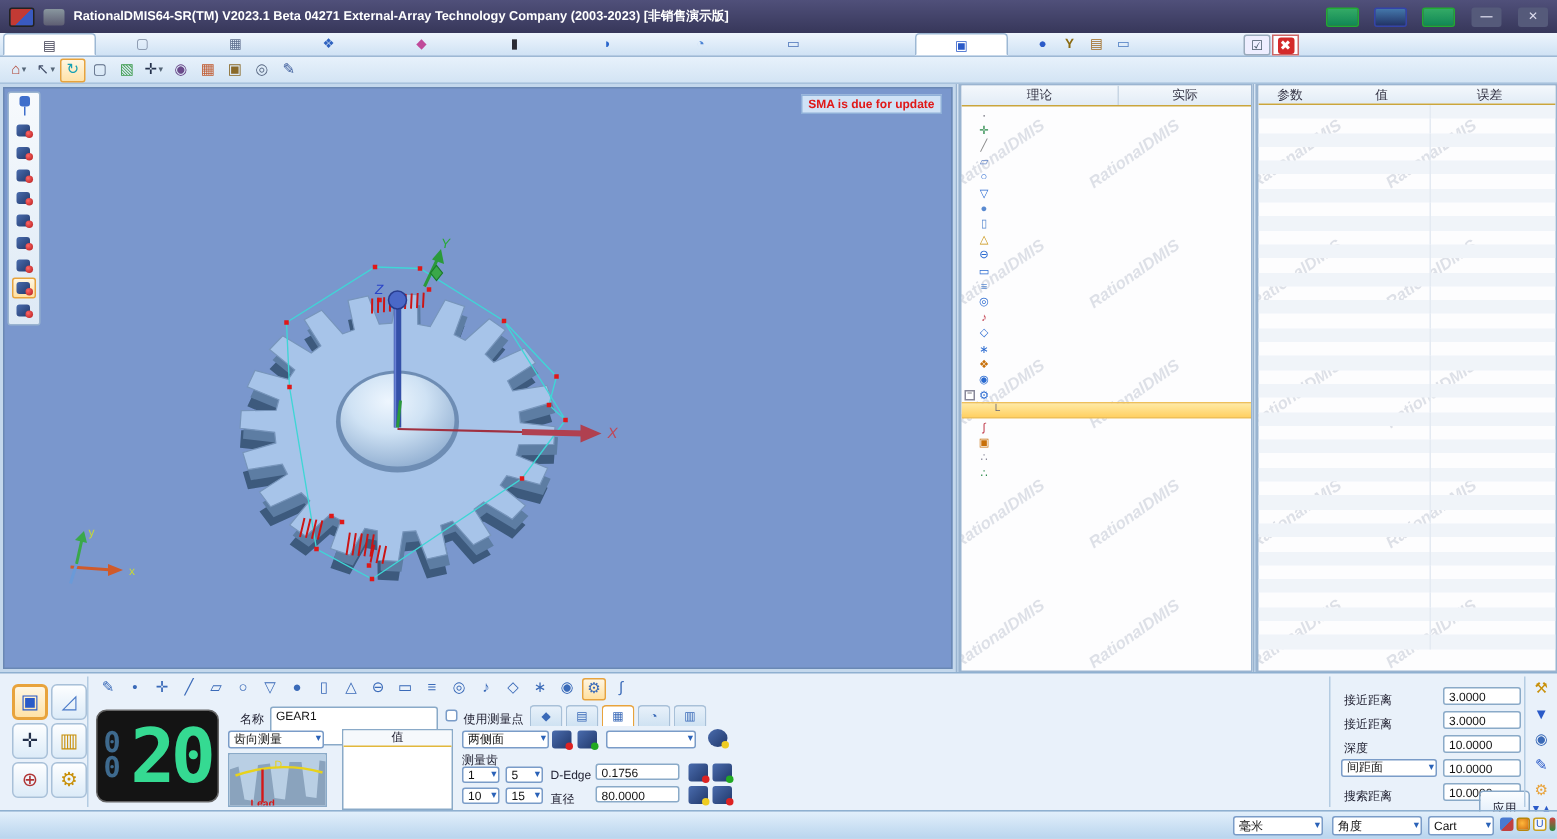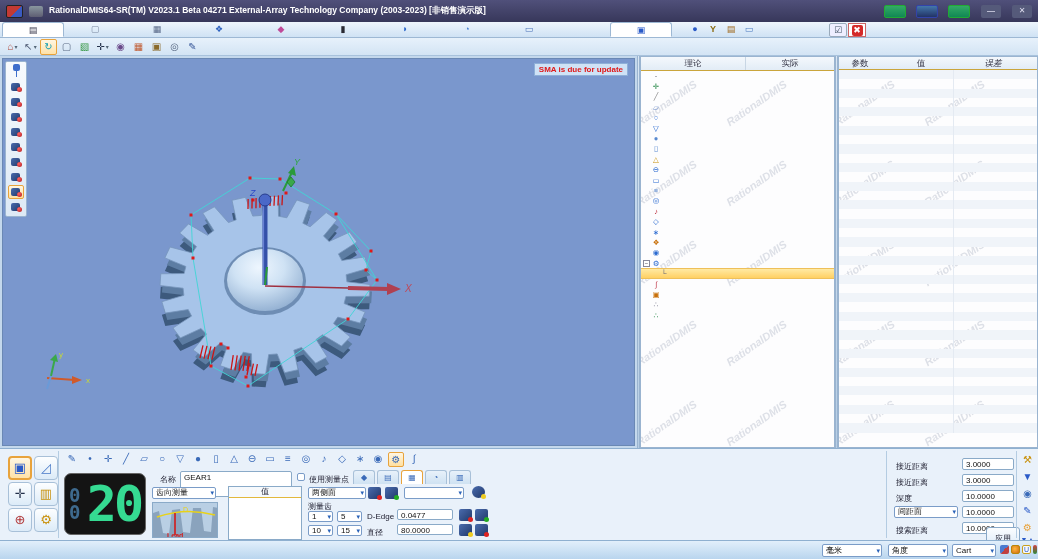--- a/index.html
+++ b/index.html
@@ -66,21 +66,21 @@
   .titem .act{position:absolute;left:105px;top:0;line-height:10.4px;color:#7a4a00;}
   .titem.sel{background:linear-gradient(#ffeaa4,#ffd063);border-top:1px solid #eec05a;border-bottom:1px solid #eec05a;}
   .expbox{width:7px;height:7px;border:1px solid #889;background:#fff;font-size:6px;line-height:5px;text-align:center;
     margin:0 1px 0 2px;color:#334;flex:0 0 auto;}
   .wm{position:absolute;color:rgba(110,125,150,.22);font-weight:bold;font-style:italic;font-size:11px;
     transform:rotate(-35deg);z-index:1;pointer-events:none;}
   
   .props{flex:1;background:#fdfdfe;border:1px solid #9ab4d0;position:relative;overflow:hidden;}
   .phead{height:13px;display:flex;background:linear-gradient(#f4f8fc,#e2ecf6);border-bottom:1px solid #caa53c;font-size:8.5px;color:#334;}
   .phead div{line-height:12px;text-align:center;}
-  .ph1{width:42px;}.ph2{width:80px;}.ph3{width:64px;font-style:italic;}
+  .ph1{width:42px;}.ph2{width:80px;}.ph3{width:64px;}
   .prow{height:9.3px;display:flex;font-size:8px;line-height:9.3px;position:relative;z-index:2;}
   .prow:nth-child(odd){background:#f0f4f9;}
   .prow .c1{width:42px;padding-left:6px;color:#222;}
   .prow .c2{width:72px;text-align:right;}
   .prow .c3{flex:1;border-left:1px solid #e4eaf2;}
   
   .bottom{height:92px;background:#e9f1fa;border-top:1px solid #8fb0d0;position:relative;font-size:8px;}
   .vline{position:absolute;top:2px;bottom:2px;width:1px;background:#b4cce2;}
   .gbtn{position:absolute;width:24px;height:24px;border:1px solid #a8c0d8;border-radius:4px;
     background:linear-gradient(#fdfeff,#dcebf8);text-align:center;font-size:13px;line-height:22px;}
@@ -733,21 +733,21 @@
   <div class="dd" style="left:337px;top:62px;width:25px;height:11px;">5</div>
   <div class="dd" style="left:308px;top:76px;width:25px;height:11px;">10</div>
   <div class="dd" style="left:337px;top:76px;width:25px;height:11px;">15</div>
 
   <div class="sicon" style="left:368px;top:38px;"></div>
   <div class="sicon g" style="left:385px;top:38px;"></div>
   <div class="dd" style="left:404px;top:38px;width:60px;height:12px;"></div>
   <div class="sicon y" style="left:472px;top:37px;border-radius:50%;"></div>
 
   <div class="flabel" style="left:367px;top:63px;">D-Edge</div>
-  <div class="inp" style="left:397px;top:60px;width:56px;height:11px;">0.0477</div>
+  <div class="inp" style="left:397px;top:60px;width:56px;height:11px;">0.1756</div>
   <div class="sicon" style="left:459px;top:60px;"></div>
   <div class="sicon g" style="left:475px;top:60px;"></div>
 
   <div class="flabel" style="left:367px;top:78px;">直径</div>
   <div class="inp" style="left:397px;top:75px;width:56px;height:11px;">80.0000</div>
   <div class="sicon y" style="left:459px;top:75px;"></div>
   <div class="sicon" style="left:475px;top:75px;"></div>
 
   <div class="vline" style="left:886px;"></div>
 

